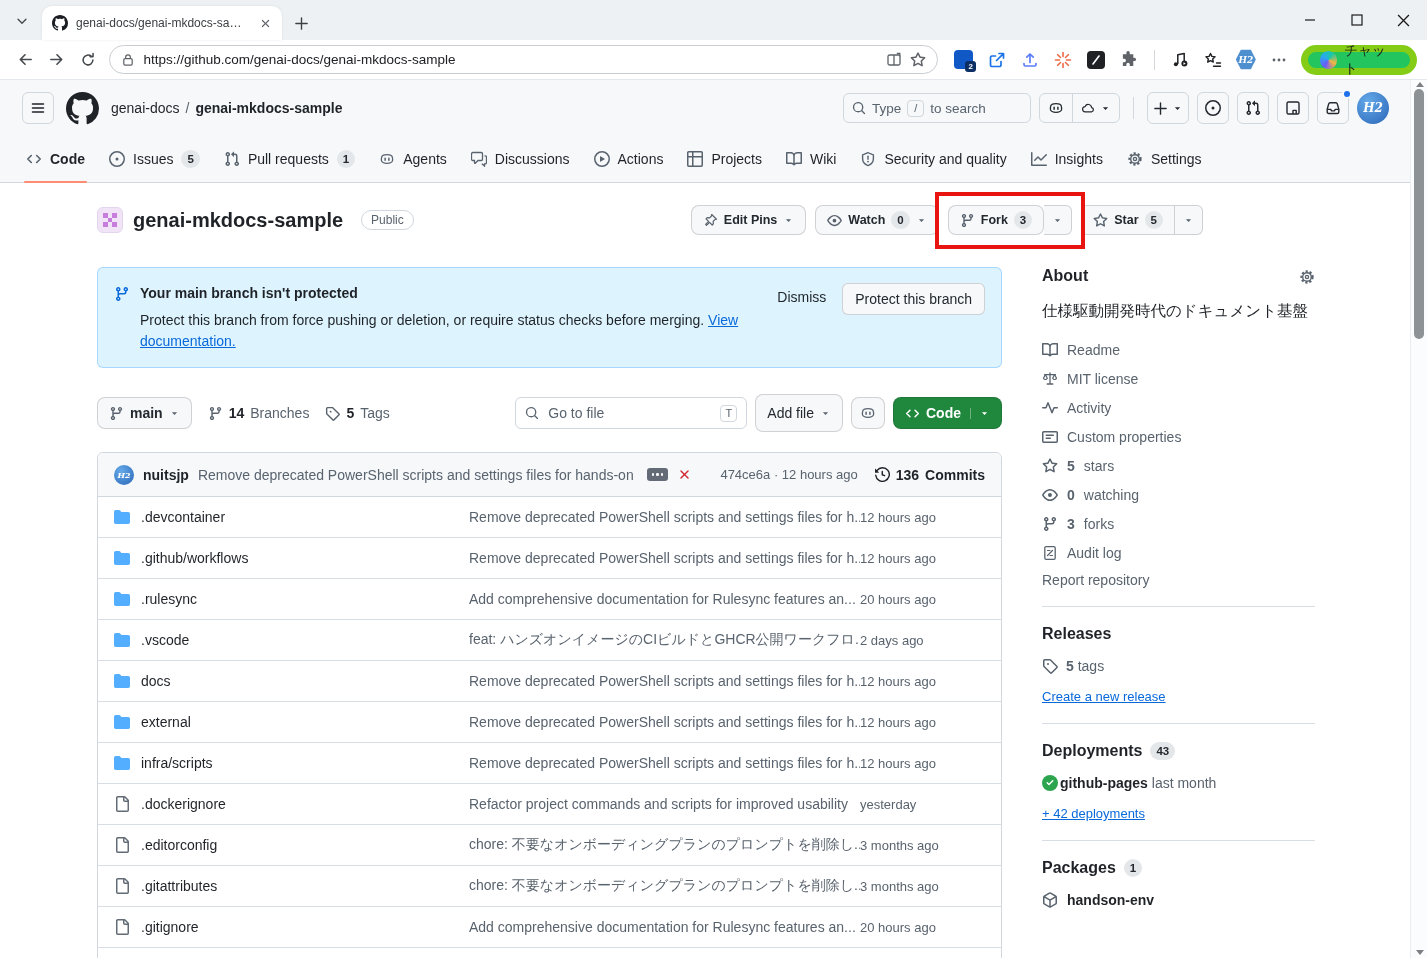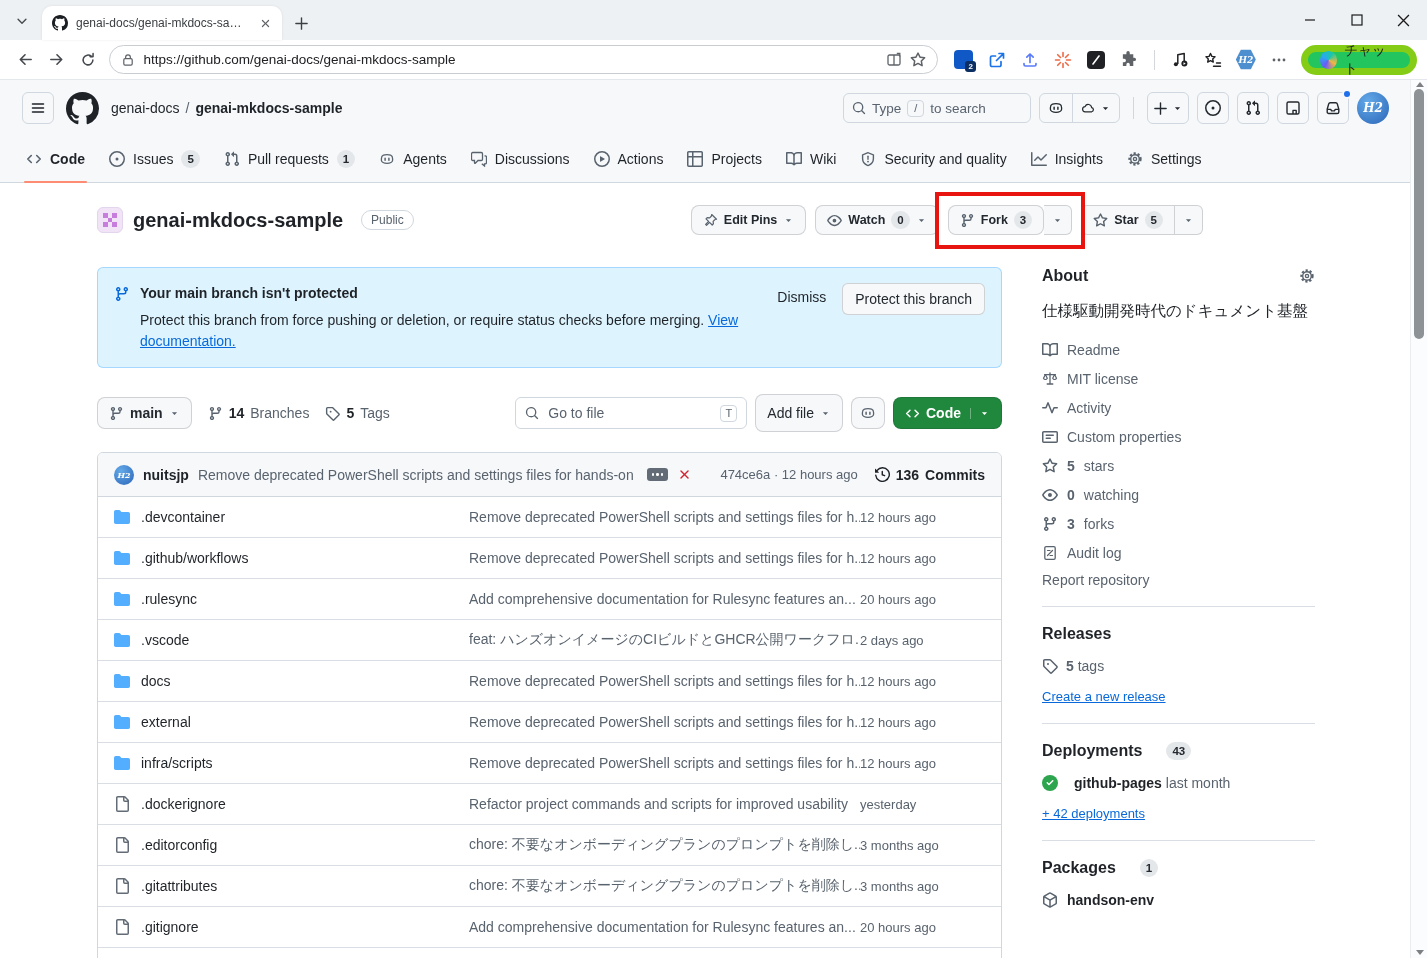--- a/index.html
+++ b/index.html
@@ -115,33 +115,33 @@
 .frow{display:grid;grid-template-columns:355px 1fr 125px;align-items:center;height:41px;padding:0 16px;font-size:14px;border-bottom:1px solid #d8dee4;background:#fff}
 .frow:last-child{border-bottom:0}
 .fname{display:flex;align-items:center;gap:11px;color:#1f2328;overflow:hidden;white-space:nowrap}
 .fmsg{color:#59636e;white-space:nowrap;overflow:hidden;padding-right:20px}
 .fage{color:#59636e;text-align:left;font-size:13px;white-space:nowrap}
 .ic-folder{color:#54aeff}
 .ic-file{color:#636c76}
 
 .side-section{padding-bottom:18px;border-bottom:1px solid #d8dee4;margin-bottom:18px}
 .side-section:last-child{border-bottom:0}
-.side-title{font-size:16px;font-weight:700;display:flex;align-items:center;gap:24px;margin:0}
+.side-title{font-size:16px;font-weight:700;display:flex;align-items:flex-end;gap:8px;margin:0}
 .gear-right{margin-left:auto;color:#59636e}
 .about-desc{font-size:15.5px;line-height:24px;margin:14px 0 4px}
 .side-list{list-style:none;margin:12px 0 0;padding:0}
 .side-list li{display:flex;align-items:center;gap:9px;color:#59636e;font-size:14px;height:29px}
 .side-list .i{color:#59636e}
 .side-list b,.num{font-weight:600}
 .num:empty{display:none}
 .report{color:#59636e;font-size:14px;margin-top:5px}
 .tags-row{display:flex;align-items:center;gap:8px;font-size:14px;color:#59636e;margin-top:15px}
 .tags-row .i{color:#59636e}
 .side-link{display:inline-block;margin-top:15px;font-size:13px;color:#0969da;text-decoration:underline}
-.dep-row{display:flex;align-items:center;gap:16px;margin-top:15px;font-size:14px;color:#59636e}
+.dep-row{display:flex;align-items:center;gap:2px;margin-top:15px;font-size:14px;color:#59636e}
 .dep-row b{color:#1f2328}
 .pkg-row{display:flex;align-items:center;gap:9px;margin-top:15px;font-size:14px;color:#1f2328;font-weight:600}
 .pkg-row .i{color:#59636e}
 
 .vscroll{position:absolute;top:0;right:0;width:17px;height:878px;background:#fbfcfd;border-left:1px solid #ebeef0}
 .vthumb{position:absolute;top:9px;left:3px;width:10px;height:250px;border-radius:5px;background:#8d9297}
 .varrow{position:absolute;left:4.5px;width:0;height:0;border-left:4px solid transparent;border-right:4px solid transparent}
 .varrow.up{top:2px;border-bottom:5px solid #7c7f83}
 .varrow.down{bottom:3px;border-top:5px solid #7c7f83}
 </style>

